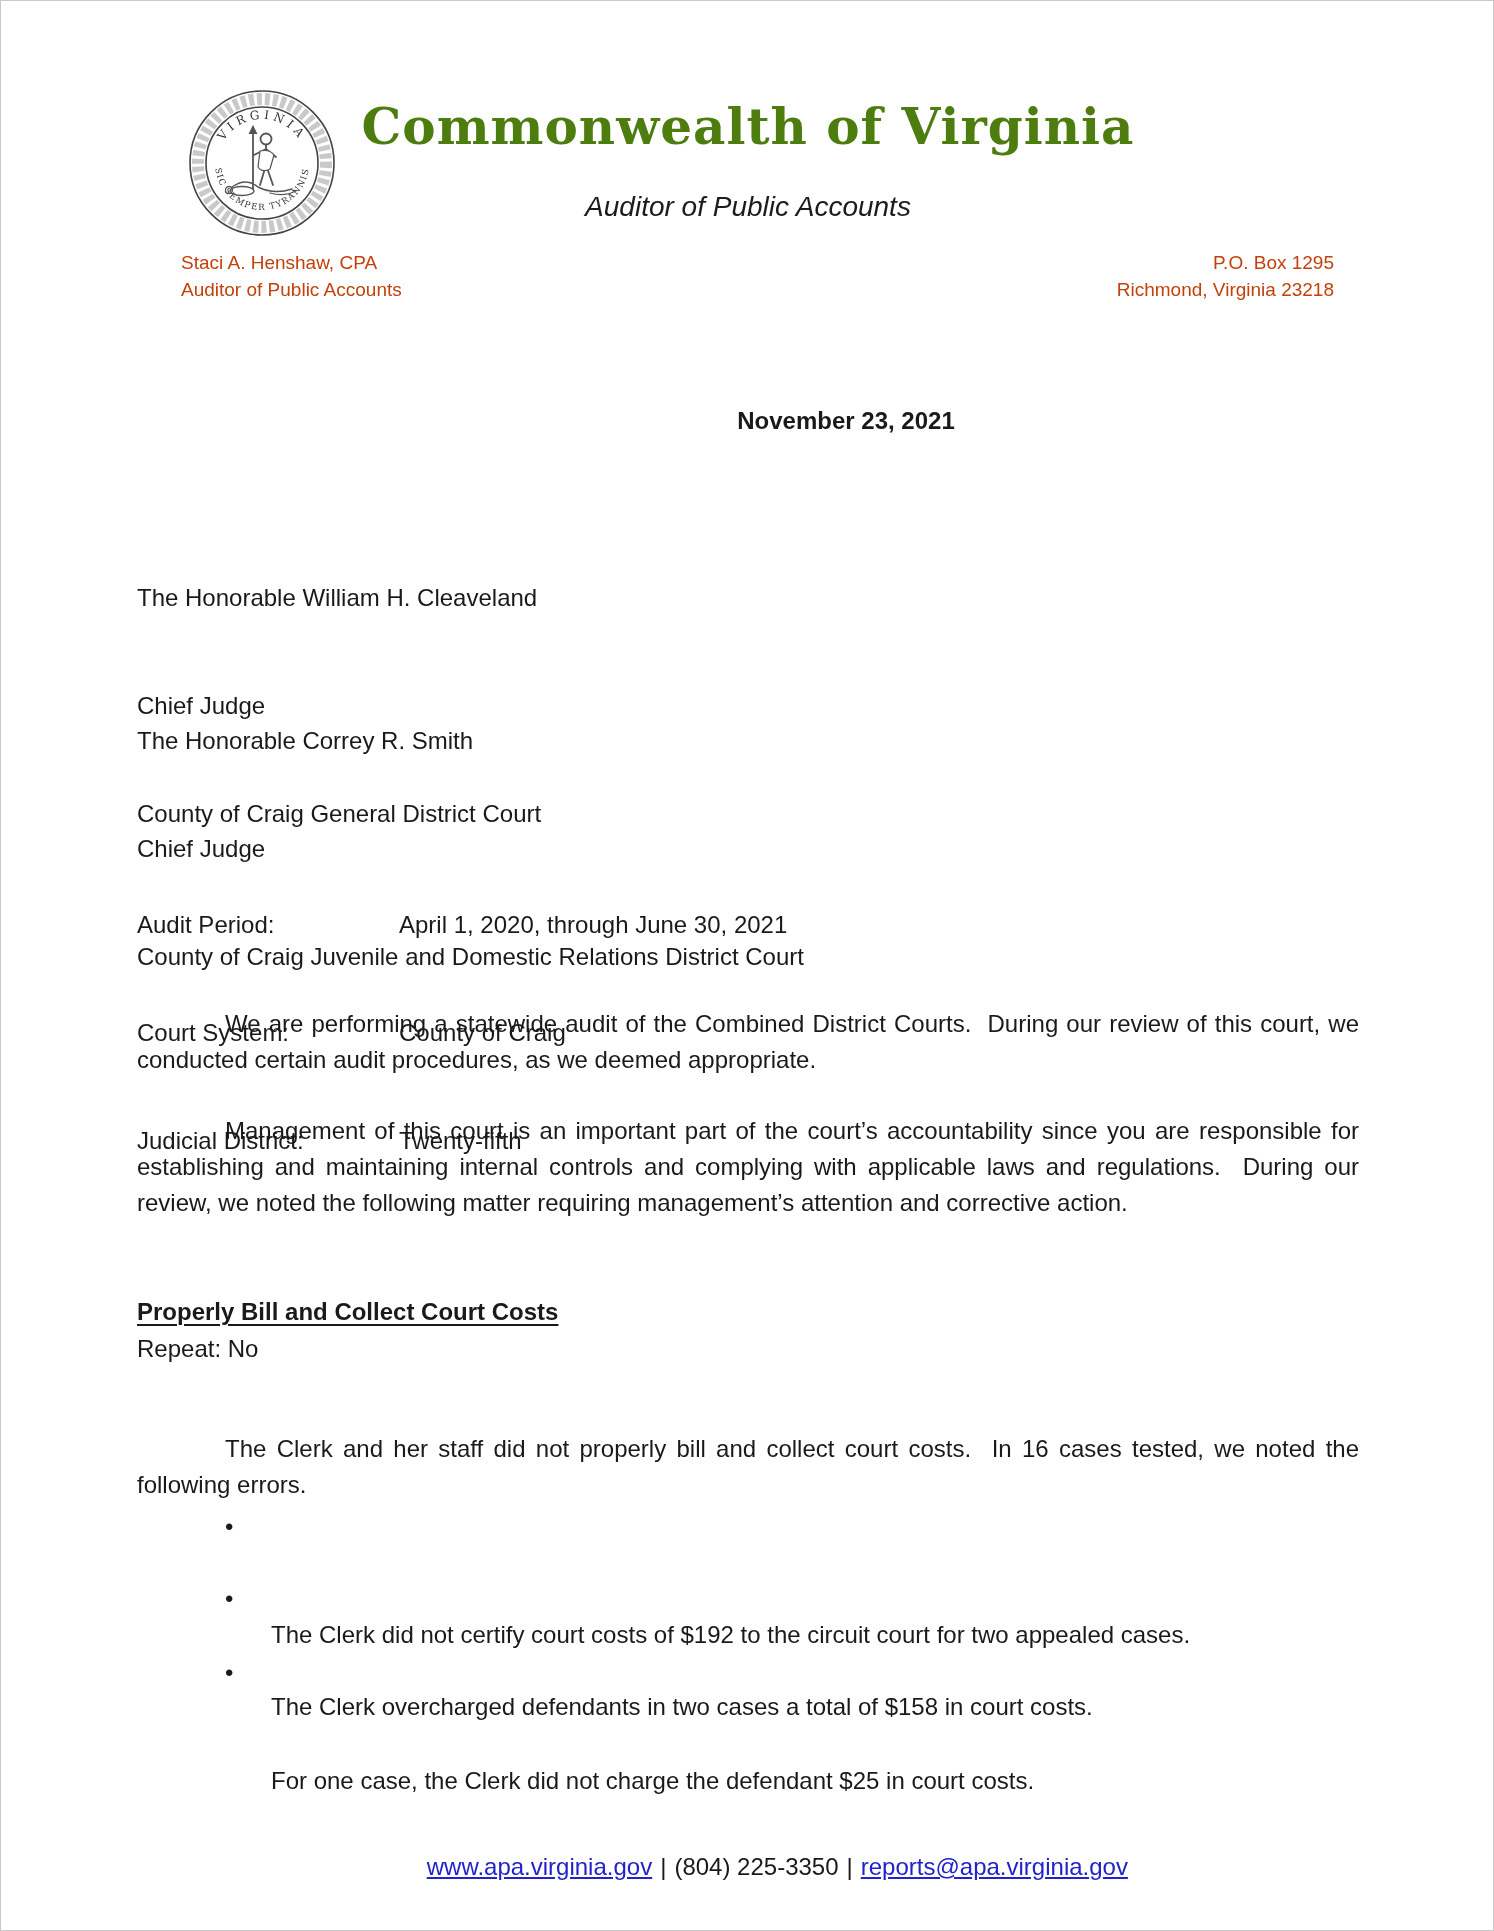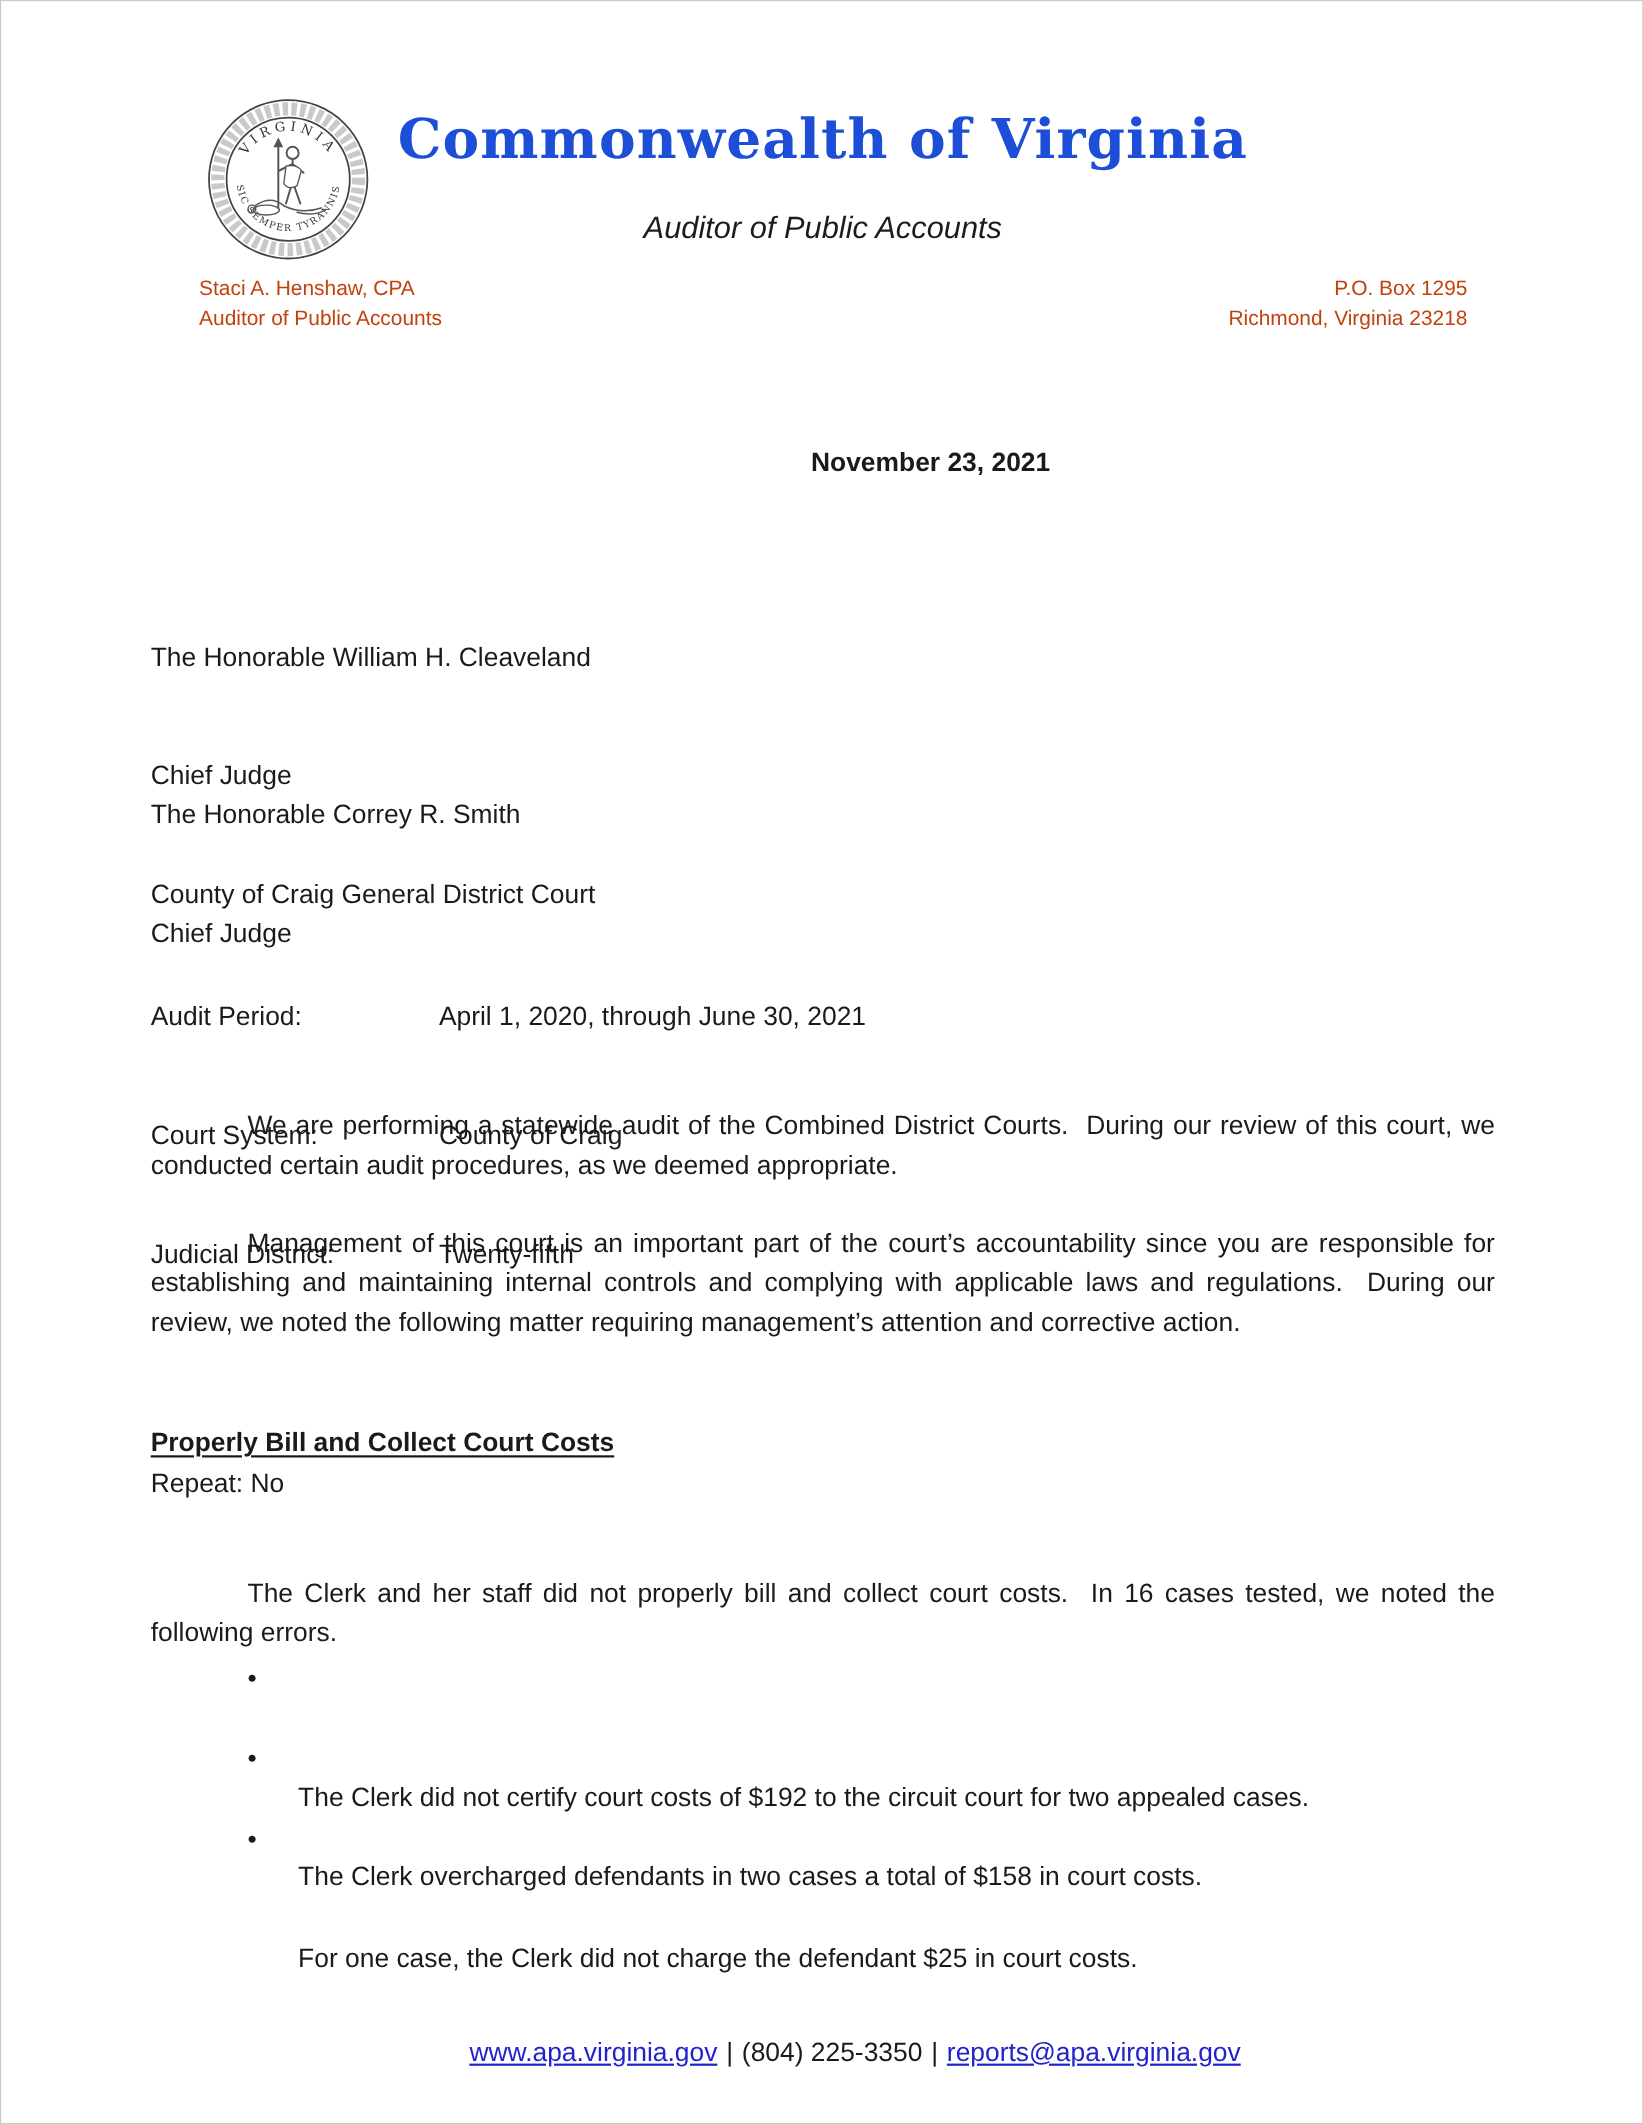--- a/index.html
+++ b/index.html
@@ -16,21 +16,21 @@
   .abs{position:absolute;}
   
   .seal{left:187px;top:88px;width:148px;height:148px;}
   .org-title{
     left:0;top:96px;width:1494px;
     text-align:center;
     font-family:"DejaVu Serif", serif;
     font-weight:700;
     font-size:50px;
     letter-spacing:1px;
-    color:#1d4ed8;
+    color:#4d7c0f;
   }
   .org-subtitle{
     left:0;top:190px;width:1494px;
     text-align:center;
     font-style:italic;
     font-size:28px;
     color:#1c1c1c;
   }
   .contact{top:248px;font-size:19px;line-height:27px;color:#c2410c;}
   .contact-left{left:180px;text-align:left;}
@@ -114,20 +114,21 @@
 
   <div class="abs body-text addr1">
     <div>The Honorable William H. Cleaveland</div>
     <div>Chief Judge</div>
     <div>County of Craig General District Court</div>
   </div>
 
   <div class="abs body-text addr2">
     <div>The Honorable Correy R. Smith</div>
     <div>Chief Judge</div>
+    <div>County of Craig Juvenile and Domestic Relations District Court</div>
   </div>
 
   <div class="abs body-text audit">
     <div class="audit-row">
       <span class="audit-label">Audit Period:</span>
       <span>April 1, 2020, through June 30, 2021</span>
     </div>
     <div class="audit-row">
       <span class="audit-label">Court System:</span>
       <span>County of Craig</span>

